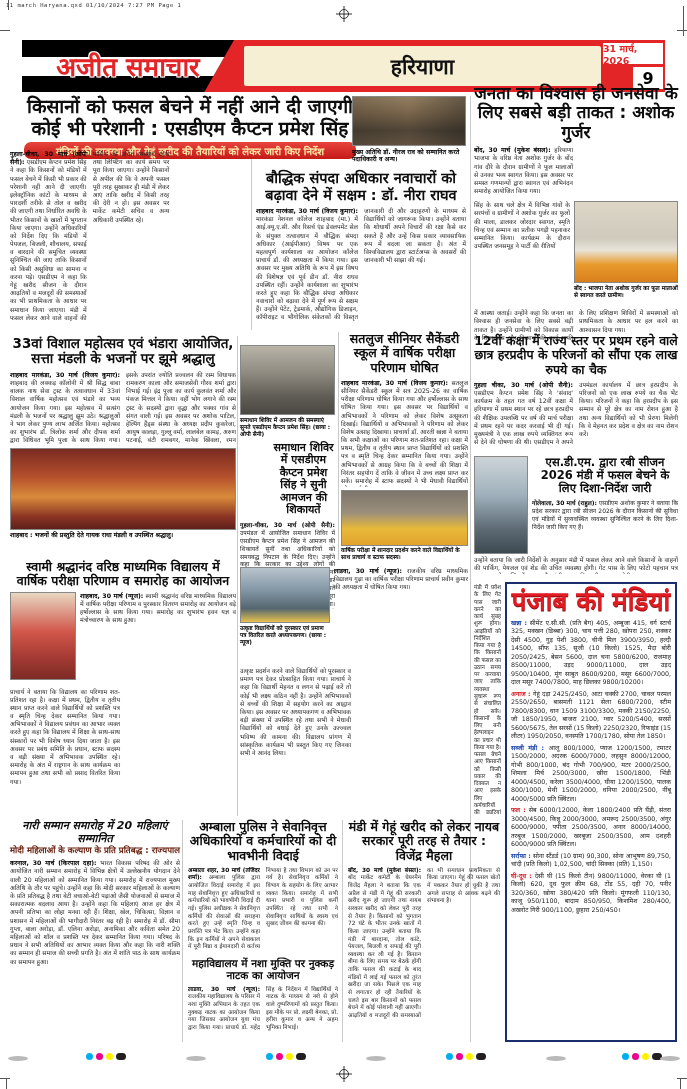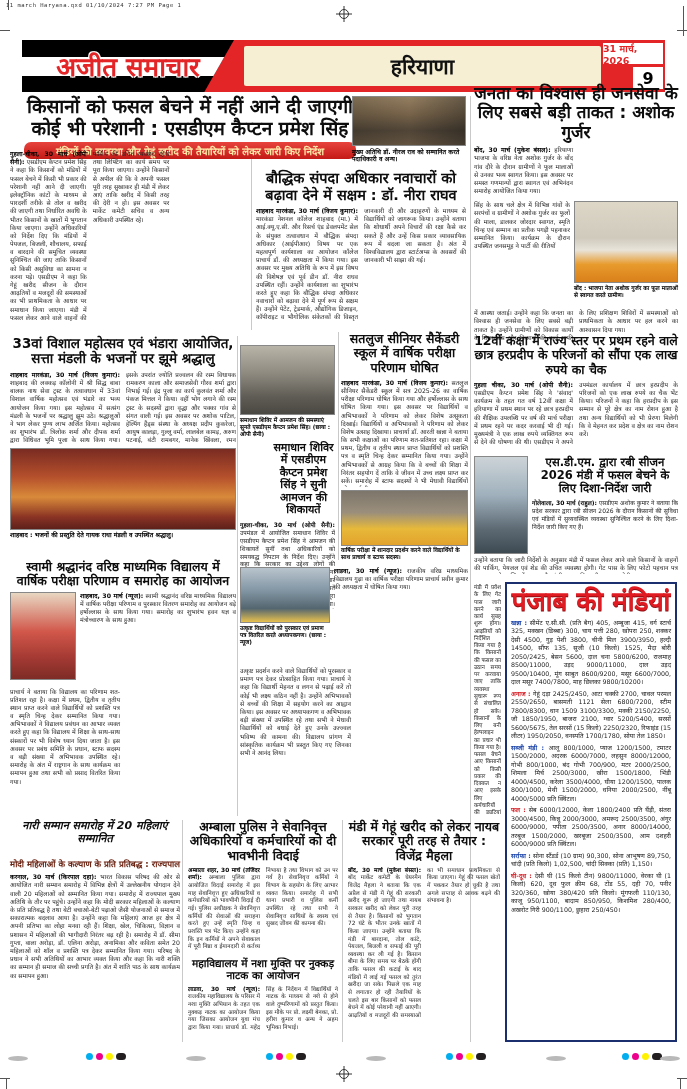--- a/index.html
+++ b/index.html
@@ -24,21 +24,21 @@
                display:flex;align-items:center;justify-content:center;font-size:21px;font-weight:800;color:#111;}
   .mast-date{position:absolute;right:2px;top:3px;width:60px;height:21px;background:#ffffff;color:#e42527;
              font-size:9.5px;font-weight:800;display:flex;align-items:center;justify-content:center;}
   .mast-page{position:absolute;right:2px;top:27px;width:30px;height:22px;background:#fff;color:#000;
              font-size:16px;font-weight:800;display:flex;align-items:center;justify-content:center;}
   
   .art{position:absolute;}
   .art h2,.art h3{margin:0;text-align:center;font-weight:800;color:#0d0d0d;line-height:1.14;}
   .sub{background:linear-gradient(180deg,#e8433d,#c41a17);color:#ffe9a8;font-weight:800;font-size:10px;
        text-align:center;border-radius:7px;padding:1.5px 4px;margin-top:3px;}
-  .subline{color:#6b2312;font-weight:800;font-size:8.5px;text-align:right;margin-top:14px;line-height:1.2;}
+  .subline{color:#6b2312;font-weight:800;font-size:8.5px;text-align:left;margin-top:0;line-height:1.2;}
   .body{margin:4px 0 0;font-size:6.2px;line-height:1.32;text-align:justify;color:#222;overflow:hidden;}
   .body .dl{font-weight:800;color:#000;}
   .cols2{column-count:2;column-gap:6px;column-fill:auto;}
   .cols3{column-count:3;column-gap:6px;column-fill:auto;}
   .tiny{font-size:5.6px;line-height:1.3;}
   
   figure{margin:0;}
   figcaption{font-size:6.3px;font-weight:700;line-height:1.22;margin-top:1.5px;color:#000;}
   .photo{width:100%;border:1px solid #888;box-sizing:border-box;}
   .ph-group{background:linear-gradient(180deg,#cfc4ae 0%,#a79a85 35%,#6f6a62 70%,#8c8174 100%),

